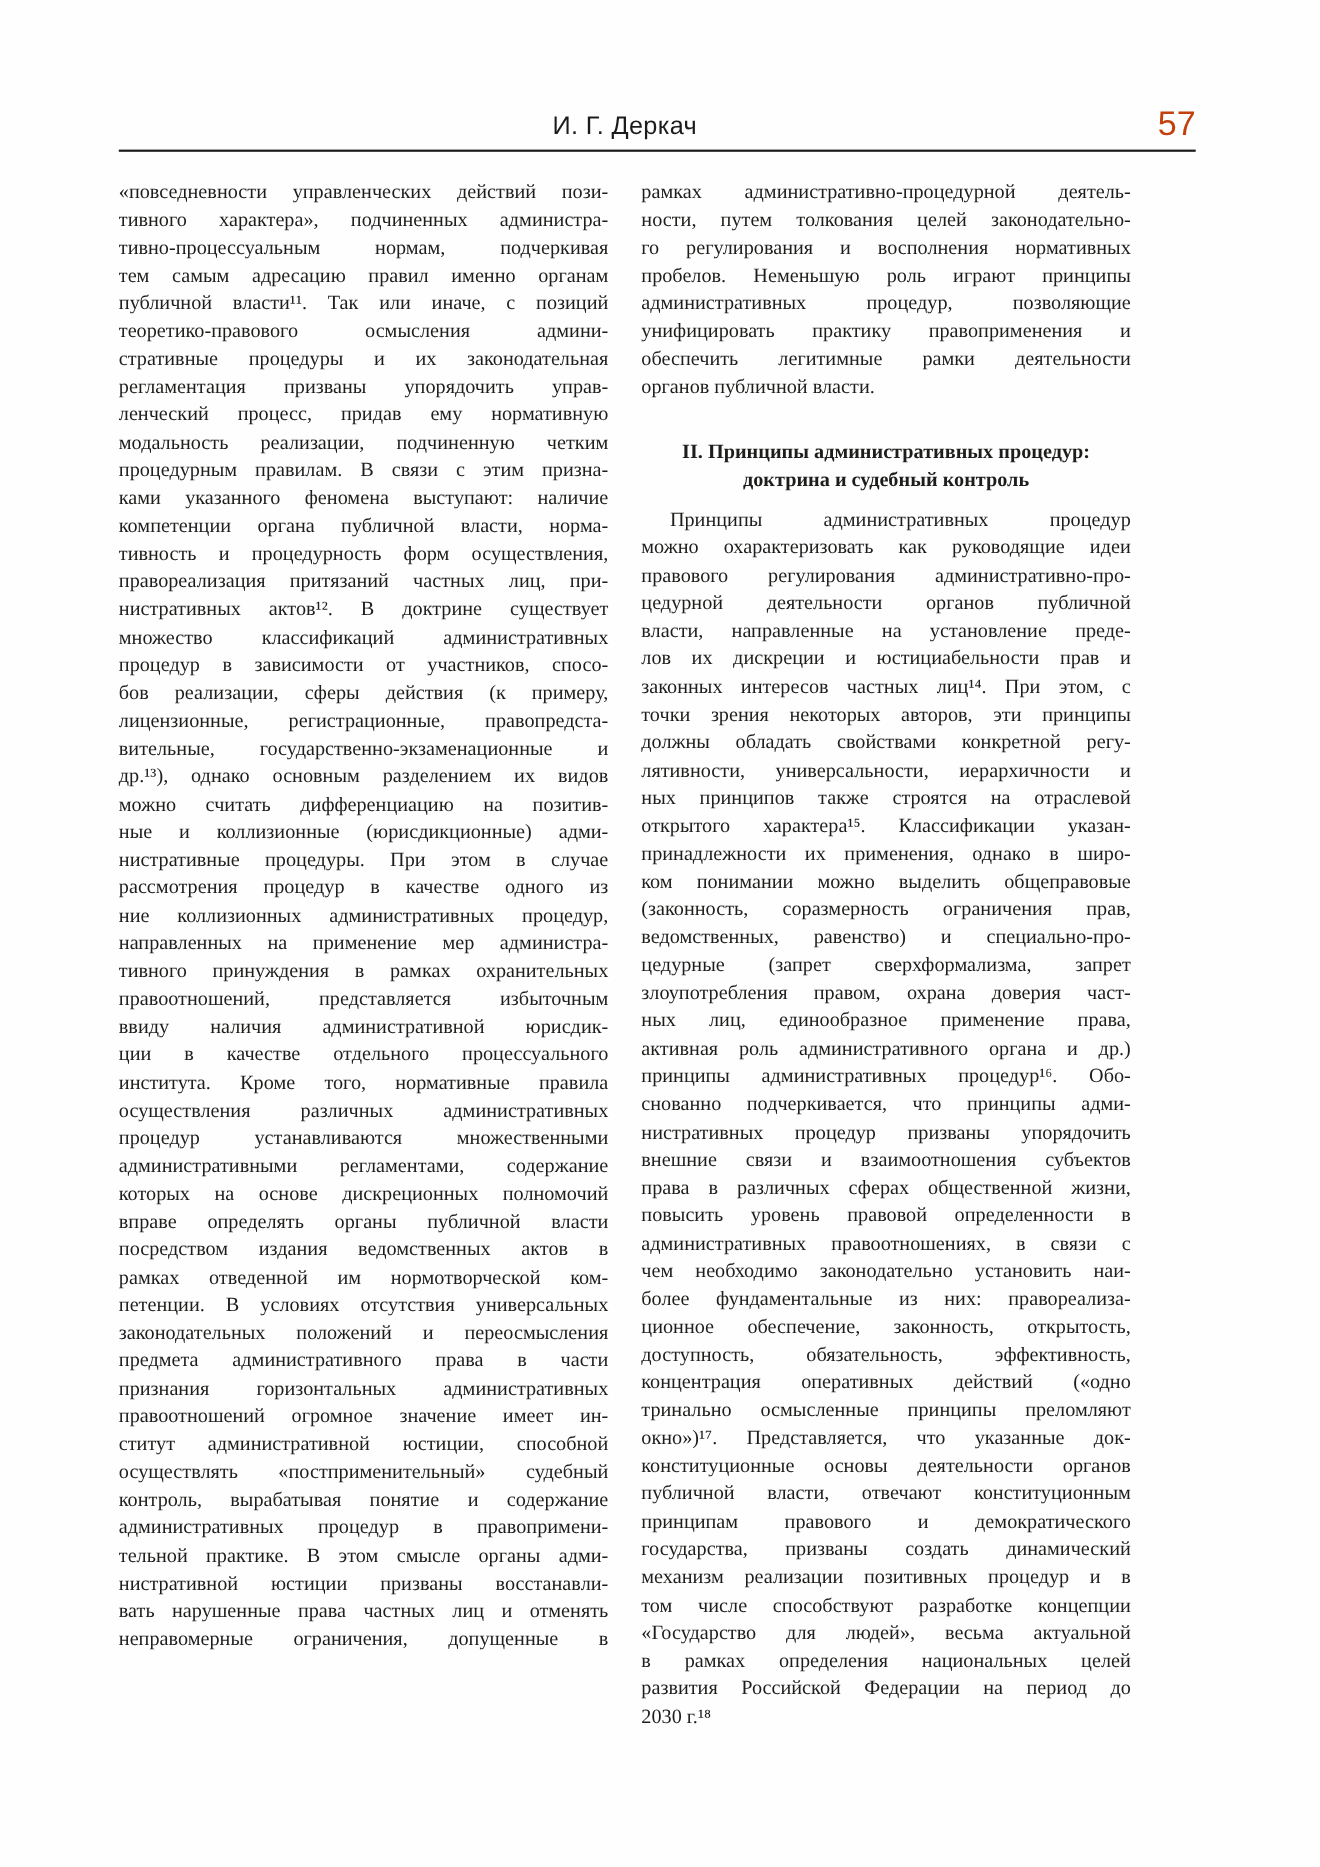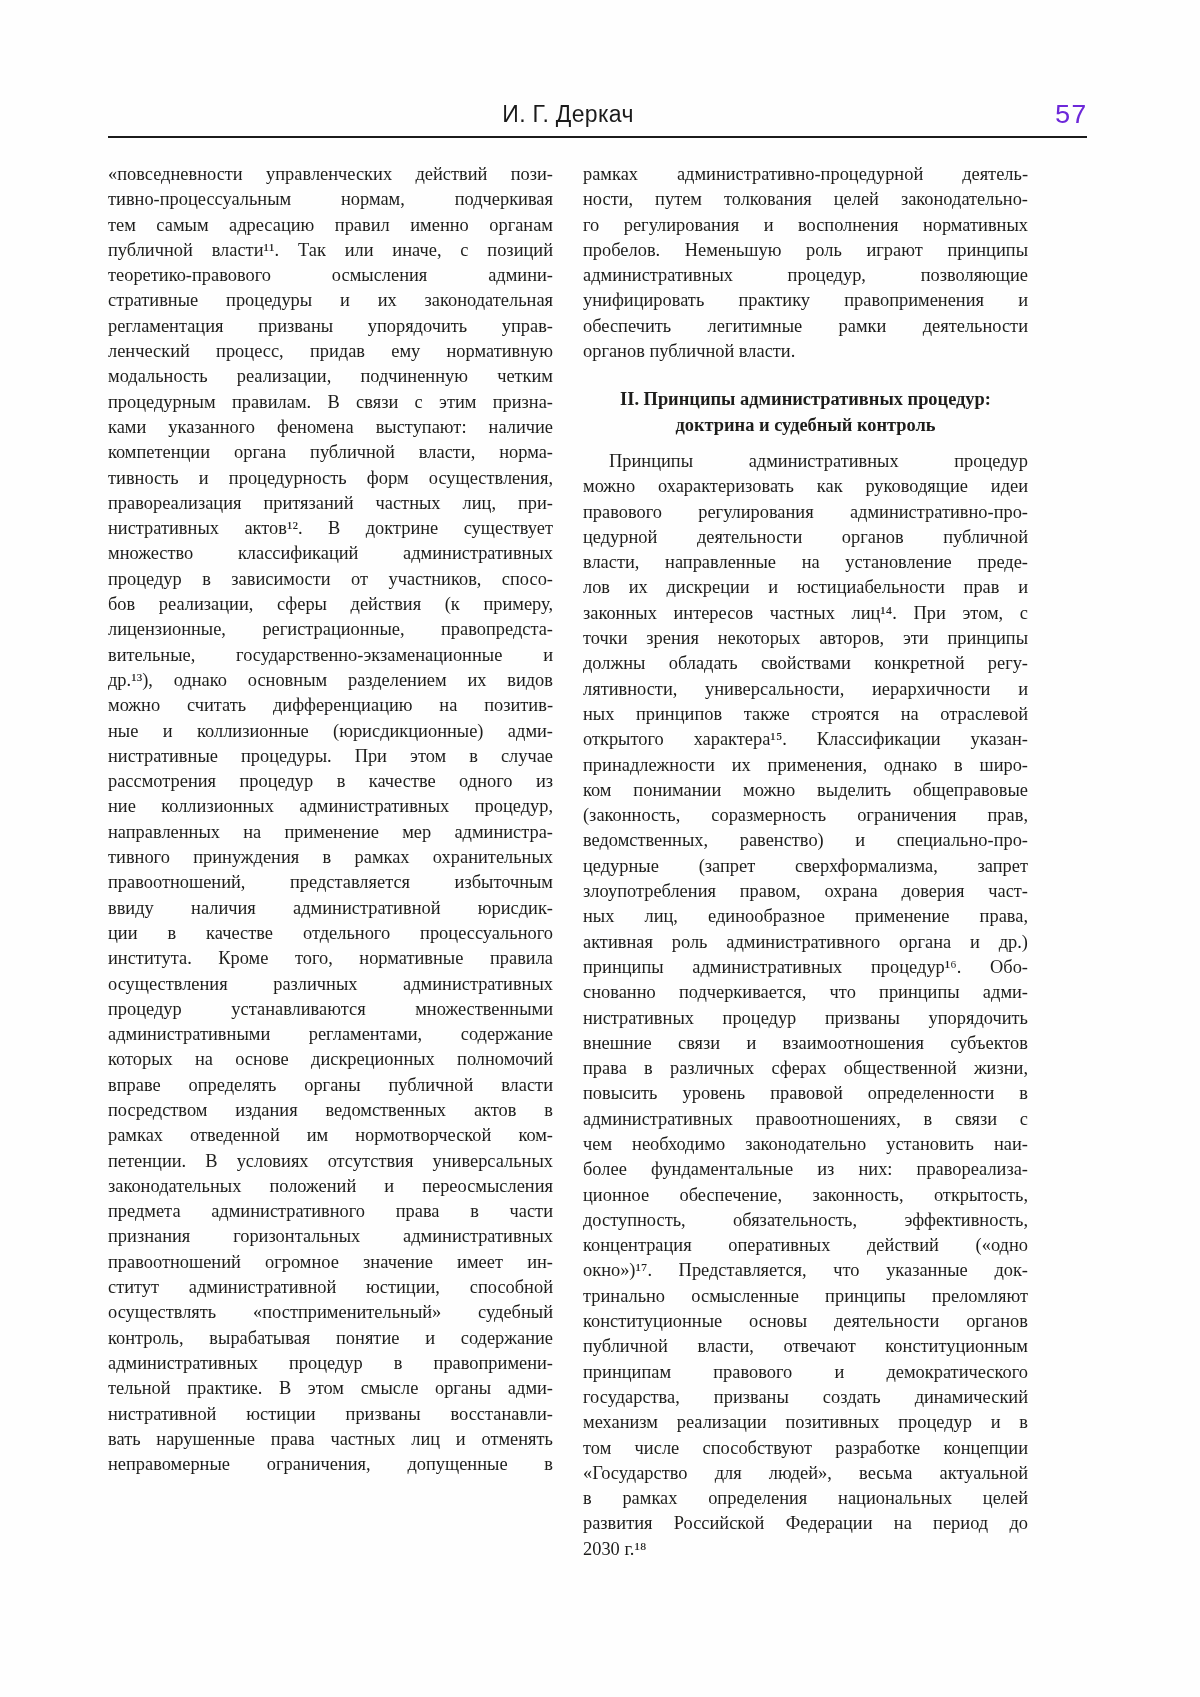--- a/index.html
+++ b/index.html
@@ -29,62 +29,63 @@
     text-align: center;
     font-family: "Liberation Sans", "DejaVu Sans", sans-serif;
     font-size: 23px;
     letter-spacing: 0.3px;
     color: #1b1b1b;
   }
   .page-number {
     position: absolute;
     right: 0;
     bottom: 5px;
-    font-size: 27px;
-    font-family: Liberation Mono, monospace;
-    color: #6d28d9;
+    font-size: 31px;
+    font-family: Liberation Sans, sans-serif;
+    color: #c2410c;
   }
   .columns {
     position: absolute;
     left: 108px;
     top: 162px;
     width: 920px;
     display: flex;
     gap: 30px;
   }
   .column { width: 445px; }
   .line {
     font-size: 18.4px;
     line-height: 25.3px;
     text-align: justify;
     text-align-last: justify;
     white-space: normal;
   }
   .line.no-stretch { text-align-last: left; }
   .line.indent { text-indent: 26px; }
-  .block.heading { margin: 23px 0 11px 0; }
+  .block.heading { margin: 34px 0 11px 0; }
   .block.heading .line {
     font-weight: bold;
     text-align: center;
     text-align-last: center;
   }
 </style>
 </head>
 <body>
 
 <div class="page">
   <header class="page-header">
     <div class="running-head">И. Г. Деркач</div>
     <div class="page-number">57</div>
   </header>
 
   <main class="columns">
     <div class="column left">
         <div class="block paragraph">
           <div class="line">«повседневности управленческих действий пози-</div>
+          <div class="line">тивного характера», подчиненных администра-</div>
           <div class="line">тивно-процессуальным нормам, подчеркивая</div>
           <div class="line">тем самым адресацию правил именно органам</div>
           <div class="line">публичной власти¹¹. Так или иначе, с позиций</div>
           <div class="line">теоретико-правового осмысления админи-</div>
           <div class="line">стративные процедуры и их законодательная</div>
           <div class="line">регламентация призваны упорядочить управ-</div>
           <div class="line">ленческий процесс, придав ему нормативную</div>
           <div class="line">модальность реализации, подчиненную четким</div>
           <div class="line">процедурным правилам. В связи с этим призна-</div>
           <div class="line">ками указанного феномена выступают: наличие</div>
@@ -172,22 +173,22 @@
           <div class="line">нистративных процедур призваны упорядочить</div>
           <div class="line">внешние связи и взаимоотношения субъектов</div>
           <div class="line">права в различных сферах общественной жизни,</div>
           <div class="line">повысить уровень правовой определенности в</div>
           <div class="line">административных правоотношениях, в связи с</div>
           <div class="line">чем необходимо законодательно установить наи-</div>
           <div class="line">более фундаментальные из них: правореализа-</div>
           <div class="line">ционное обеспечение, законность, открытость,</div>
           <div class="line">доступность, обязательность, эффективность,</div>
           <div class="line">концентрация оперативных действий («одно</div>
+          <div class="line">тринально осмысленные принципы преломляют</div>
           <div class="line">окно»)¹⁷. Представляется, что указанные док-</div>
-          <div class="line">тринально осмысленные принципы преломляют</div>
           <div class="line">конституционные основы деятельности органов</div>
           <div class="line">публичной власти, отвечают конституционным</div>
           <div class="line">принципам правового и демократического</div>
           <div class="line">государства, призваны создать динамический</div>
           <div class="line">механизм реализации позитивных процедур и в</div>
           <div class="line">том числе способствуют разработке концепции</div>
           <div class="line">«Государство для людей», весьма актуальной</div>
           <div class="line">в рамках определения национальных целей</div>
           <div class="line">развития Российской Федерации на период до</div>
           <div class="line no-stretch">2030 г.¹⁸</div>

